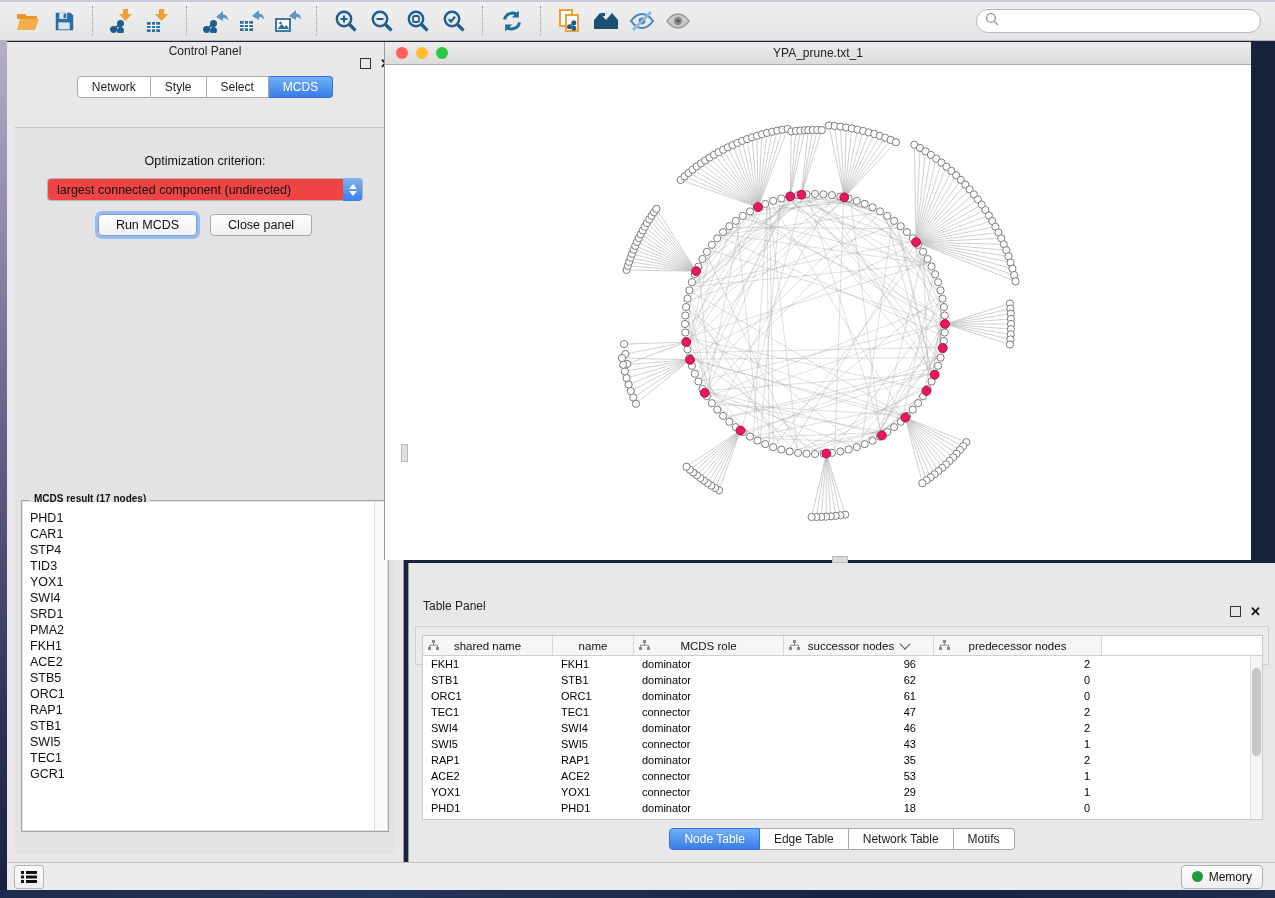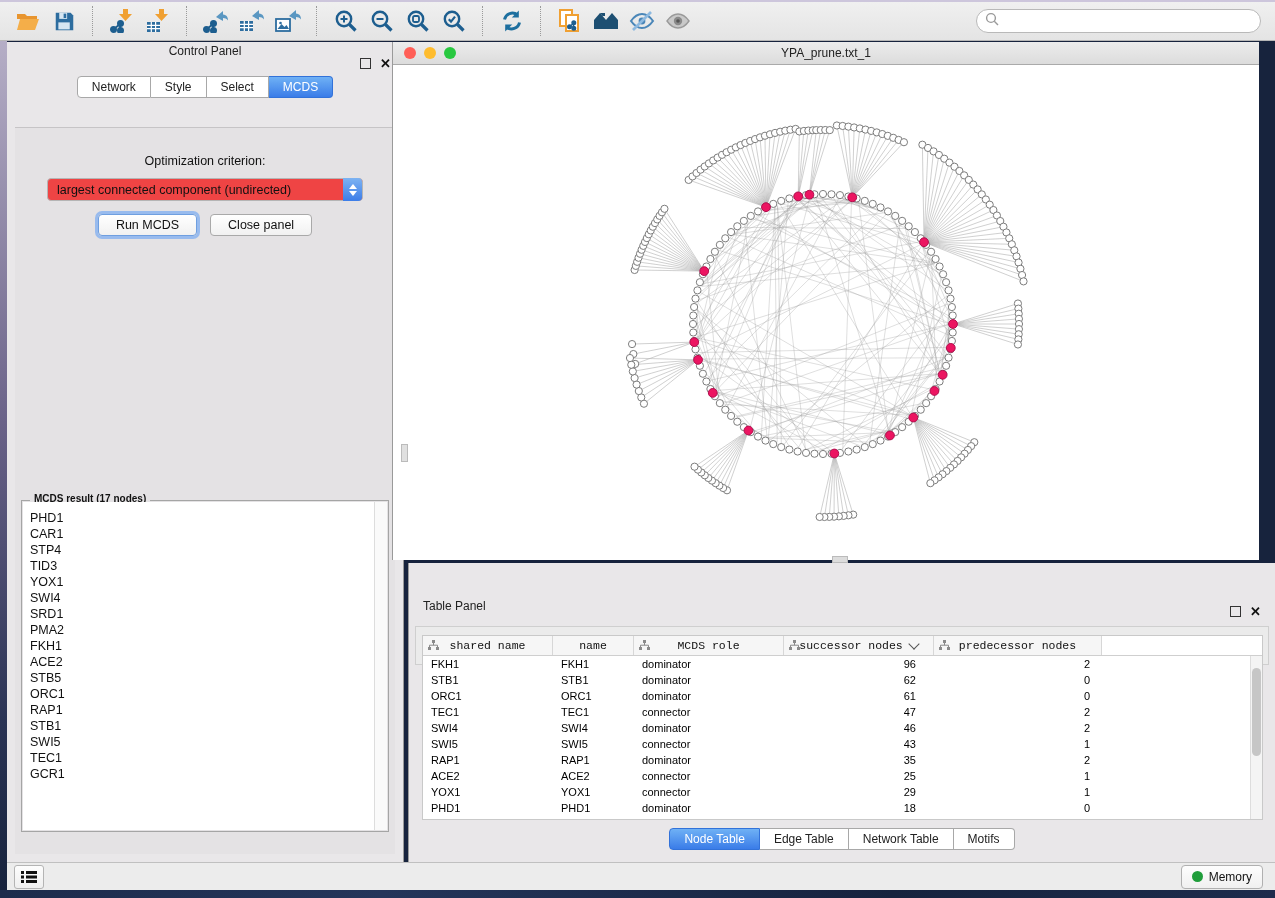--- a/index.html
+++ b/index.html
@@ -55,21 +55,21 @@
   .mac-btn.focused{box-shadow:0 0 0 3px rgba(90,155,245,.55);border-color:#6f9fe0;}
   .result-group{position:absolute;left:6px;right:6px;top:372px;bottom:22px;border:1px solid #a5a5a5;}
   .result-legend{position:absolute;top:-8px;left:8px;background:#e4e2e4;padding:0 4px;
                  font-size:10px;color:#111;font-weight:bold;}
   .result-list{position:absolute;inset:1px 13px 1px 1px;background:#fff;overflow:hidden;
                padding:8px 0 0 7px;}
   .result-list div{font-size:12.5px;color:#111;line-height:16px;}
   .result-scroll{position:absolute;top:1px;bottom:1px;right:1px;width:12px;background:#fafafa;
                  border-left:1px solid #ddd;}
   
-  .net-win{position:absolute;left:392px;top:42px;width:867px;height:518px;background:#fff;
+  .net-win{position:absolute;left:384px;top:42px;width:867px;height:518px;background:#fff;
            border-left:1px solid #9a9a9a;box-sizing:border-box;}
   .net-title{height:22px;background:linear-gradient(#ececec,#dcdcdc);border-bottom:1px solid #aaa;
              display:flex;align-items:center;position:relative;}
   .lights{display:flex;gap:8px;margin-left:11px;}
   .light{width:12px;height:12px;border-radius:50%;}
   .net-title .t{position:absolute;left:0;right:0;text-align:center;font-size:12px;color:#222;}
   .net-canvas{position:relative;width:100%;height:495px;background:#fff;}
   .chord{stroke:#9a9a9a;stroke-width:.7;opacity:.45;}
   .fanedge{stroke:#b4b4b4;stroke-width:.7;opacity:.9;}
   .ringnode{fill:#fff;stroke:#7d7d7d;stroke-width:1;}
@@ -90,21 +90,21 @@
   .col-glyph{width:15px;height:16px;border:2px solid #222;position:relative;border-radius:2px;}
   .col-glyph::after{content:"";position:absolute;left:50%;top:0;bottom:0;width:2px;background:#222;}
   .cbx{width:10px;height:10px;display:inline-block;margin:0 1px;box-sizing:border-box;}
   .cbx.on{background:#222;color:#fff;font-size:8px;line-height:10px;text-align:center;border-radius:2px;}
   .cbx.off{border:1.6px solid #555;border-radius:2px;}
   .fx-glyph{font-family:"DejaVu Serif",serif;font-style:italic;font-size:16px;color:#b0b0b0;}
   .tbl-wrap{position:absolute;left:13px;right:12px;top:72px;bottom:42px;background:#fff;
             border:1px solid #c9c9c9;overflow:hidden;}
   .tbl-head{display:flex;height:19px;border-bottom:1px solid #cfcfcf;background:#fff;font-size:11.5px;color:#111;}
   .th-cell{position:relative;display:flex;align-items:center;justify-content:center;
-           border-right:1px solid #d7d7d7;background:#f6f6f6;box-sizing:border-box;font-family:Liberation Mono, monospace;}
+           border-right:1px solid #d7d7d7;background:#f6f6f6;box-sizing:border-box;}
   .th-cell .colicon{position:absolute;left:5px;top:4px;}
   .sort-chev{width:7px;height:7px;border-right:1.6px solid #555;border-bottom:1.6px solid #555;
              transform:rotate(45deg);margin-left:7px;margin-top:-3px;}
   .tbl-row{display:flex;height:16px;font-size:11px;color:#000;align-items:center;}
   .td{box-sizing:border-box;padding:0 8px;white-space:nowrap;overflow:hidden;}
   .td.num{text-align:right;}
   .tbl-scroll{position:absolute;right:0;top:20px;bottom:0;width:11px;background:#f4f4f4;border-left:1px solid #ddd;}
   .tbl-thumb{position:absolute;left:1px;right:1px;top:12px;height:88px;background:#c6c6c6;border-radius:5px;}
   .tp-tabs{position:absolute;left:0;right:0;bottom:12px;display:flex;justify-content:center;}
   
@@ -1070,21 +1070,21 @@
           <div class="td" style="width: 130px; padding-right: 8px;">RAP1</div>
           <div class="td" style="width: 81px; padding-right: 8px;">RAP1</div>
           <div class="td" style="width: 150px; padding-right: 8px;">dominator</div>
           <div class="td num" style="width: 150px; padding-right: 18px;">35</div>
           <div class="td num" style="width: 168px; padding-right: 12px;">2</div>
         </div>
         <div class="tbl-row">
           <div class="td" style="width: 130px; padding-right: 8px;">ACE2</div>
           <div class="td" style="width: 81px; padding-right: 8px;">ACE2</div>
           <div class="td" style="width: 150px; padding-right: 8px;">connector</div>
-          <div class="td num" style="width: 150px; padding-right: 18px;">25</div>
+          <div class="td num" style="width: 150px; padding-right: 18px;">53</div>
           <div class="td num" style="width: 168px; padding-right: 12px;">1</div>
         </div>
         <div class="tbl-row">
           <div class="td" style="width: 130px; padding-right: 8px;">YOX1</div>
           <div class="td" style="width: 81px; padding-right: 8px;">YOX1</div>
           <div class="td" style="width: 150px; padding-right: 8px;">connector</div>
           <div class="td num" style="width: 150px; padding-right: 18px;">29</div>
           <div class="td num" style="width: 168px; padding-right: 12px;">1</div>
         </div>
         <div class="tbl-row">

